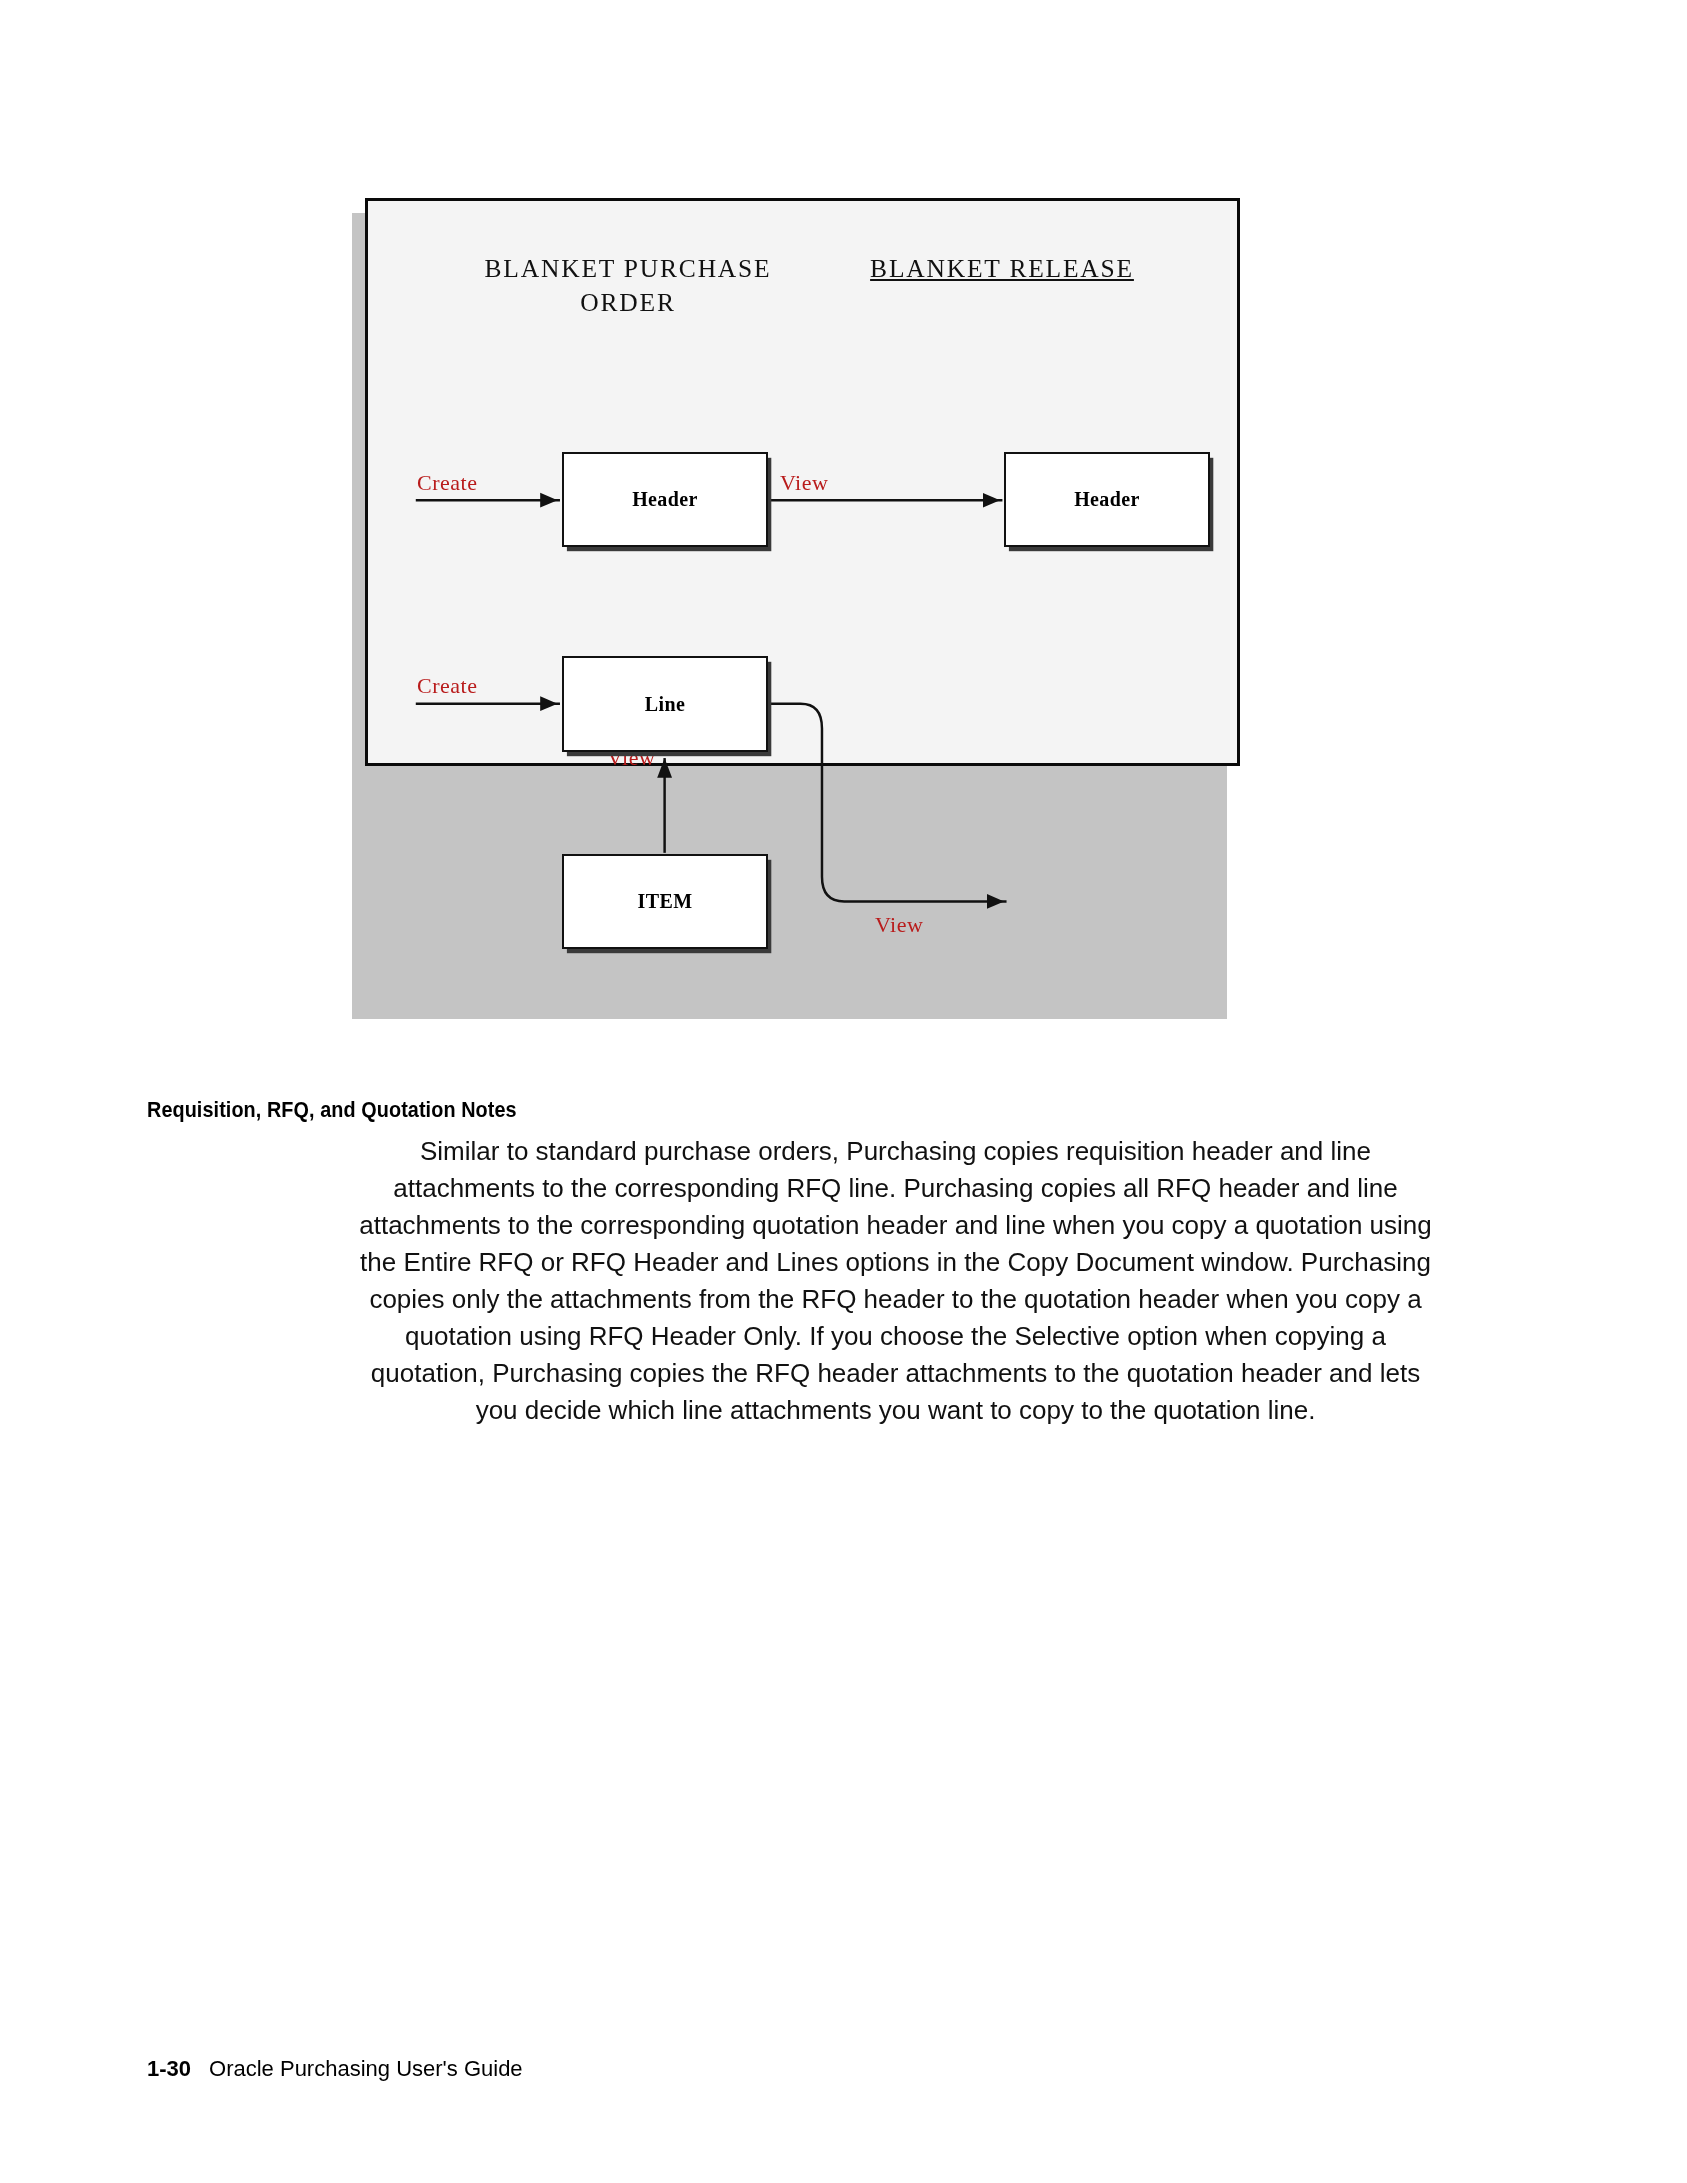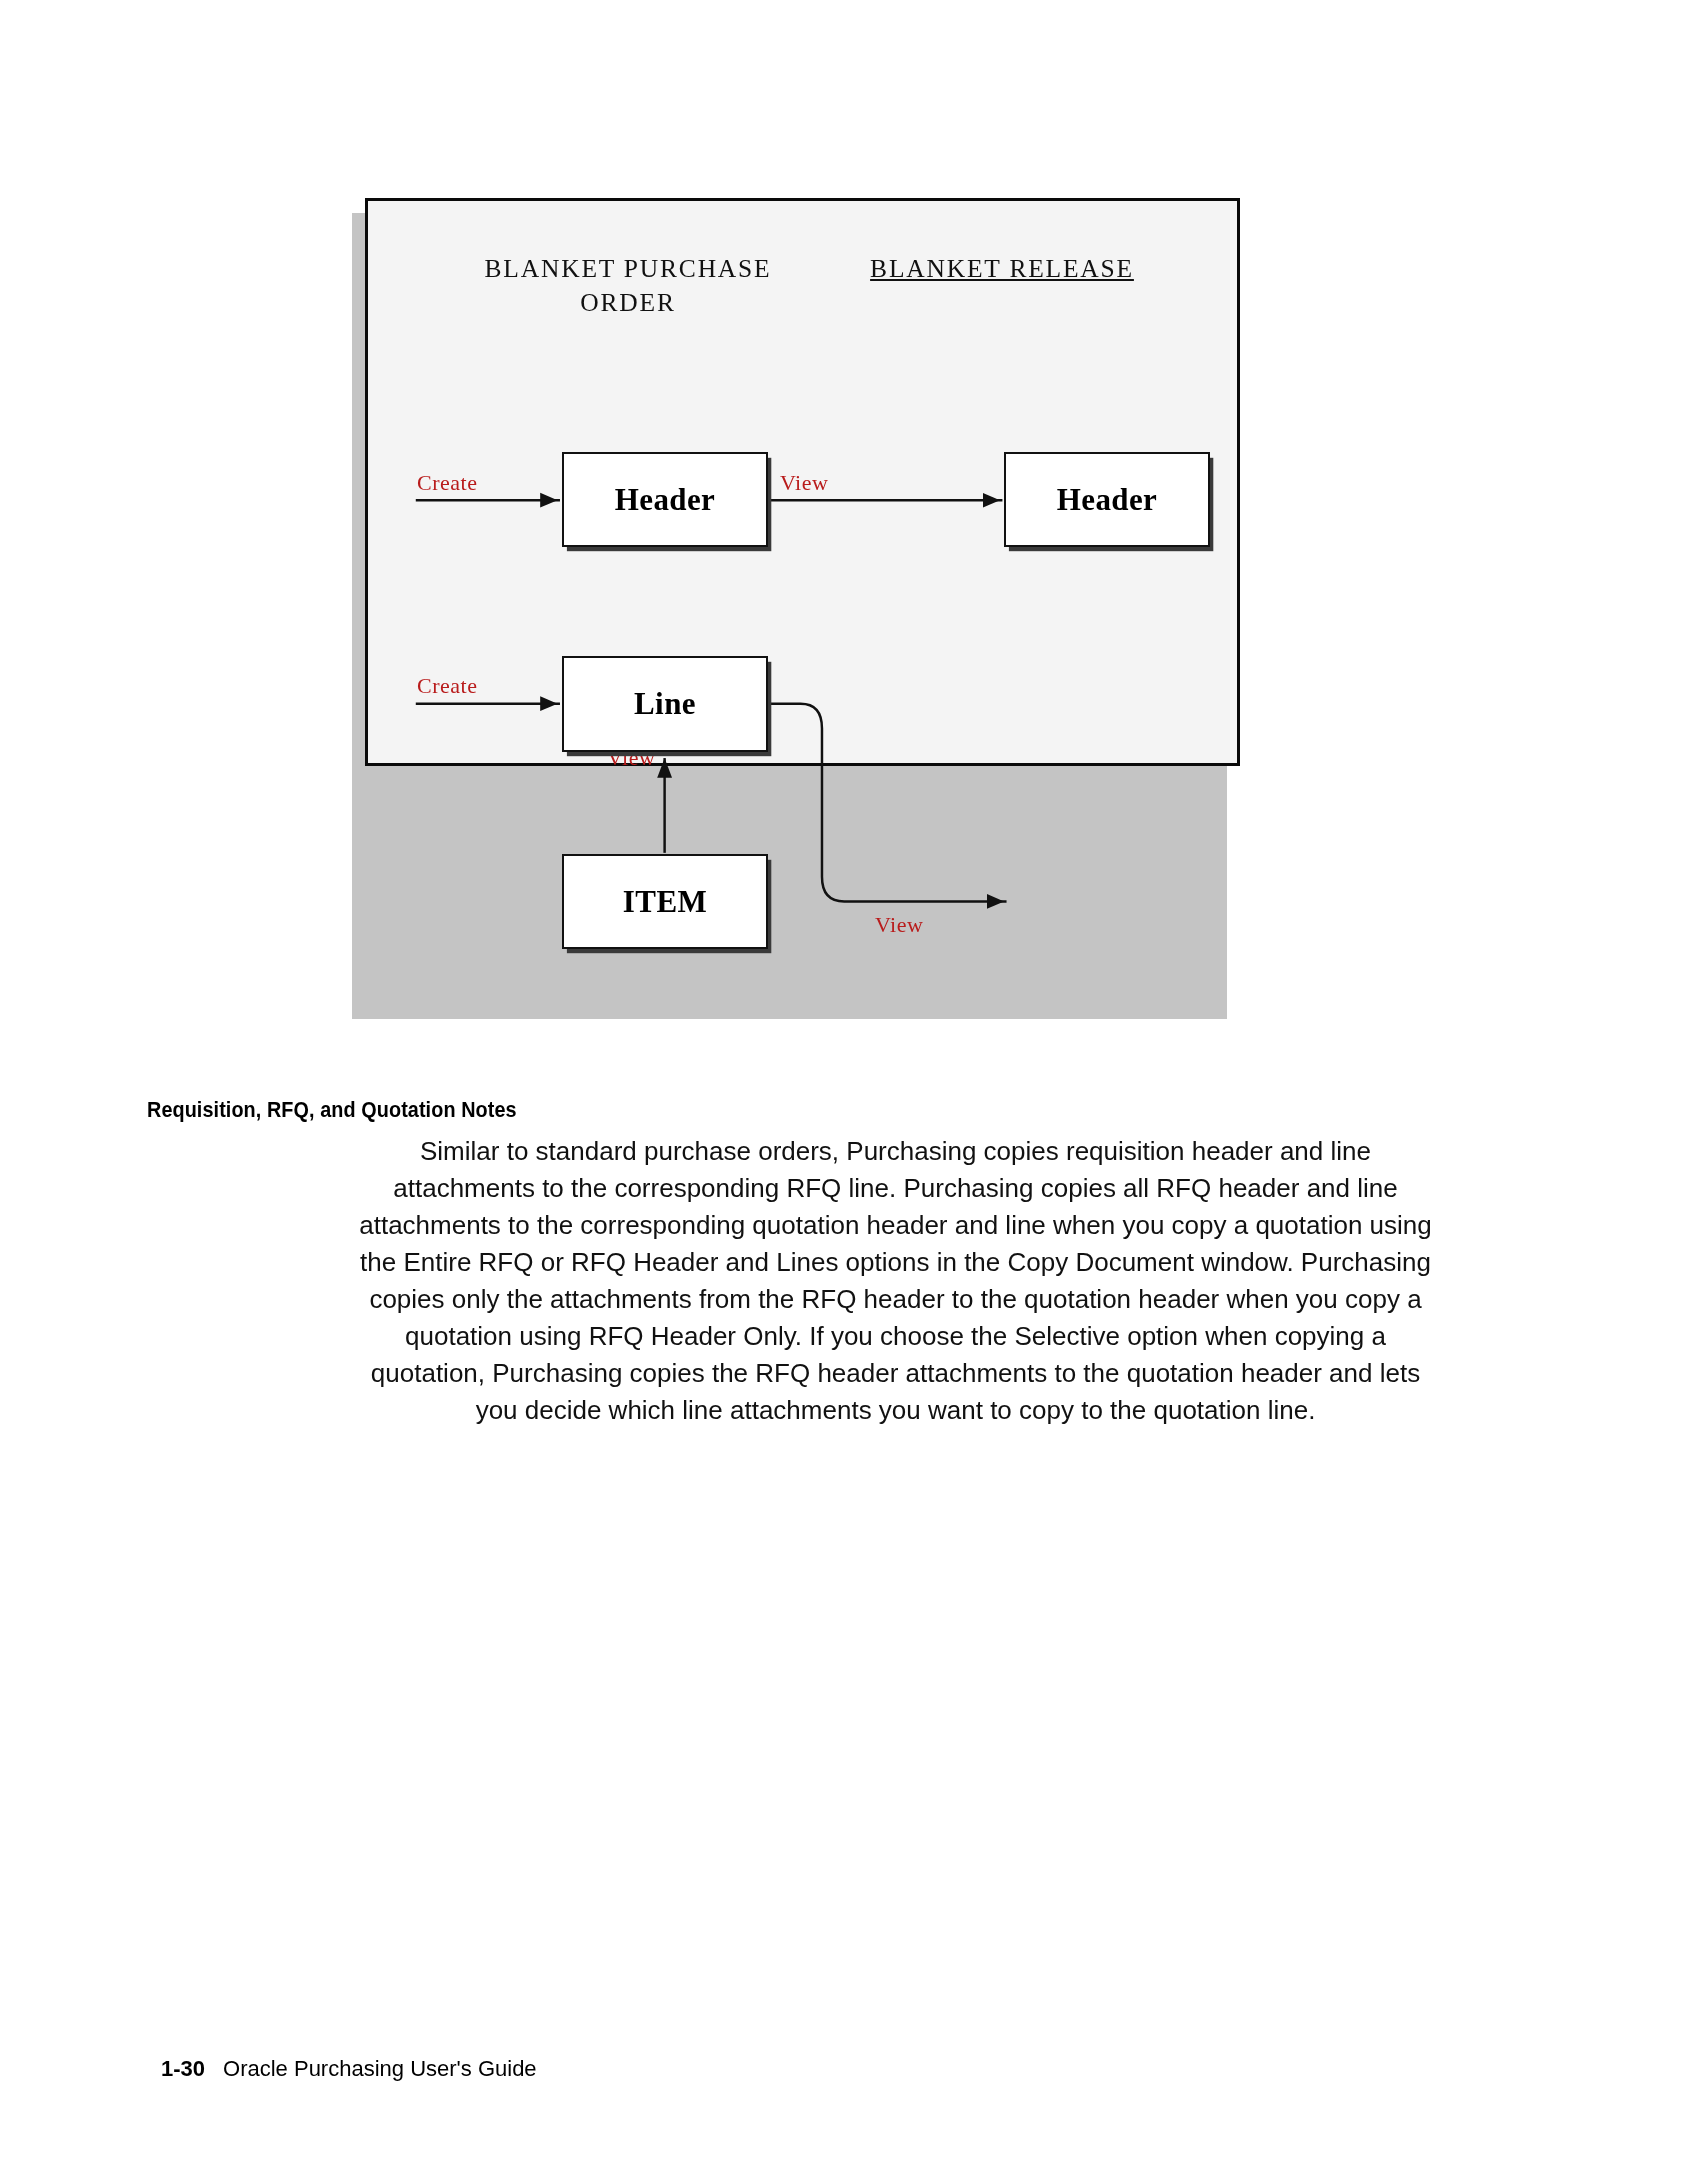--- a/index.html
+++ b/index.html
@@ -62,21 +62,21 @@
     background: #ffffff;
     border: 2.5px solid #111111;
     box-shadow: 4.1px 5px 0 -0.8px #3a3a3a;
     display: flex;
     align-items: center;
     justify-content: center;
   }
   .entity-label {
     font-family: "Liberation Serif", serif;
     font-weight: bold;
-    font-size: 31px;
+    font-size: 20px;
     color: #000;
     letter-spacing: 0.4px;
   }
   #box-po-header    { left: 194px; top: 251px; width: 206px; height: 95px; }
   #box-rel-header   { left: 636px; top: 251px; width: 206px; height: 95px; }
   #box-po-line      { left: 194px; top: 455px; width: 206px; height: 96px; }
   #box-item         { left: 194px; top: 653px; width: 206px; height: 95px; }
   #box-rel-shipment { left: 640px; top: 653px; width: 206px; height: 95px; }
 
   
@@ -124,21 +124,21 @@
     font-family: Liberation Sans, sans-serif;
     font-size: 26px;
     line-height: 37px;
     color: #111;
     text-align: center;
   }
 
   
   #footer {
     position: absolute;
-    left: 161px;
+    left: 147px;
     top: 2056px;
     font-family: "Liberation Sans", sans-serif;
     font-size: 22px;
     color: #000;
     display: flex;
     align-items: baseline;
   }
   #footer-page {
     font-weight: bold;
     margin-right: 18px;

